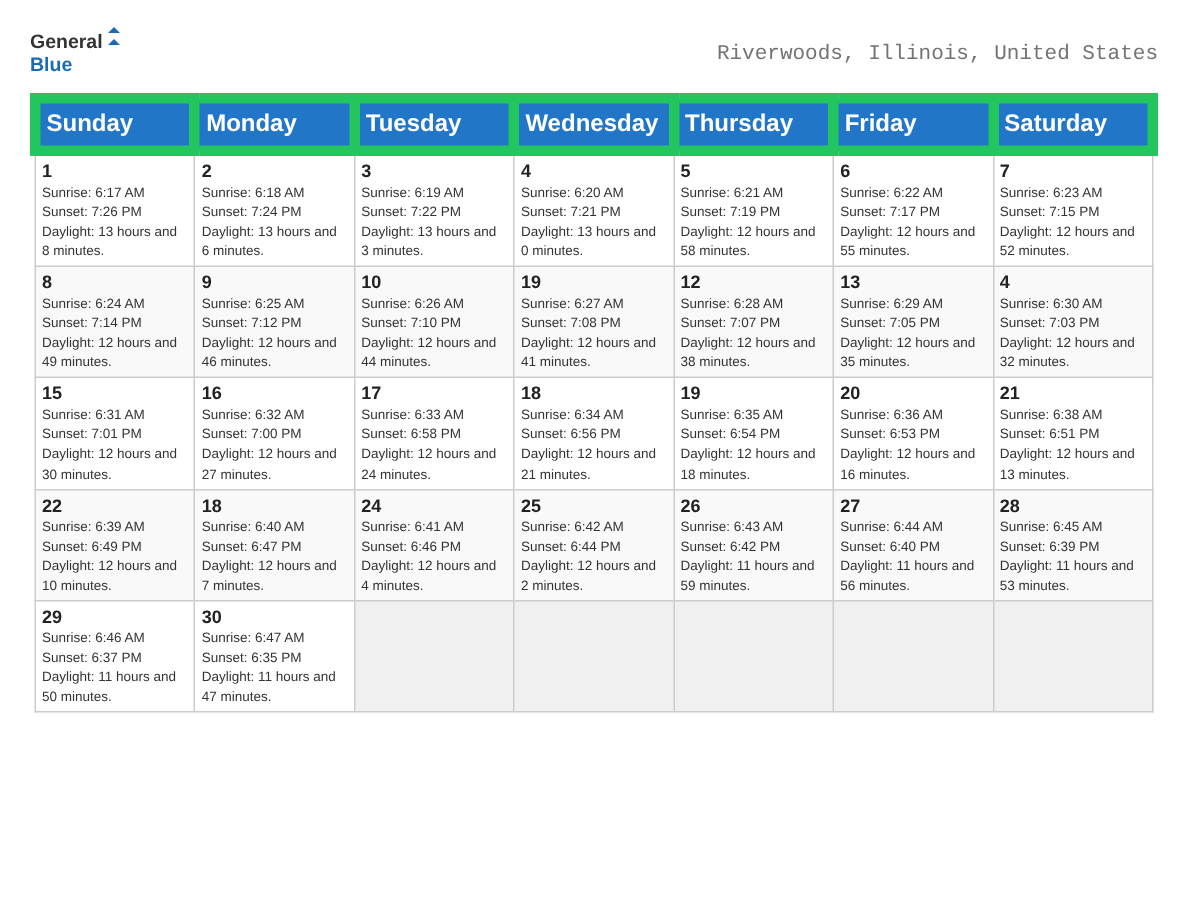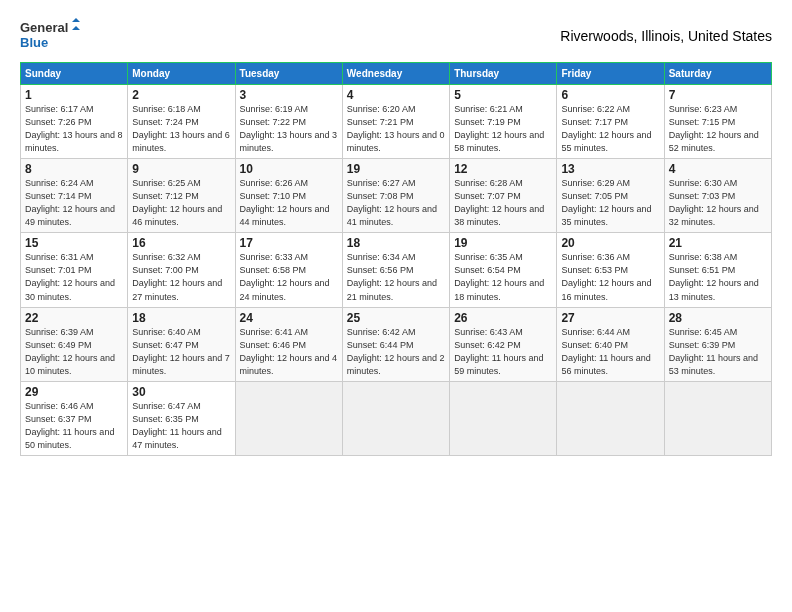--- a/index.html
+++ b/index.html
@@ -29,34 +29,35 @@
     .title-block {
       text-align: right;
     }
     .month-title {
       font-size: 32px;
       font-weight: normal;
       color: #333;
     }
     .location-title {
       font-size: 14px;
-      color: #000000;
+      color: #737373;
+      font-family: Liberation Mono, monospace;
     }
     .calendar-table {
       width: 100%;
       border-collapse: collapse;
       table-layout: fixed;
     }
     .calendar-table th {
       background-color: #2176c7;
       color: #fff;
-      font-size: 10px;
+      font-size: 16px;
       font-weight: bold;
       padding: 5px 4px;
-      border: 1px solid #22c55e;
+      border: 7px solid #22c55e;
       text-align: left;
       margin-left: 47px;
     }
     .calendar-table td {
       border: 1px solid #ccc;
       vertical-align: top;
       padding: 3px 4px;
       font-size: 9.2px;
       color: #222;
       height: 72px;

